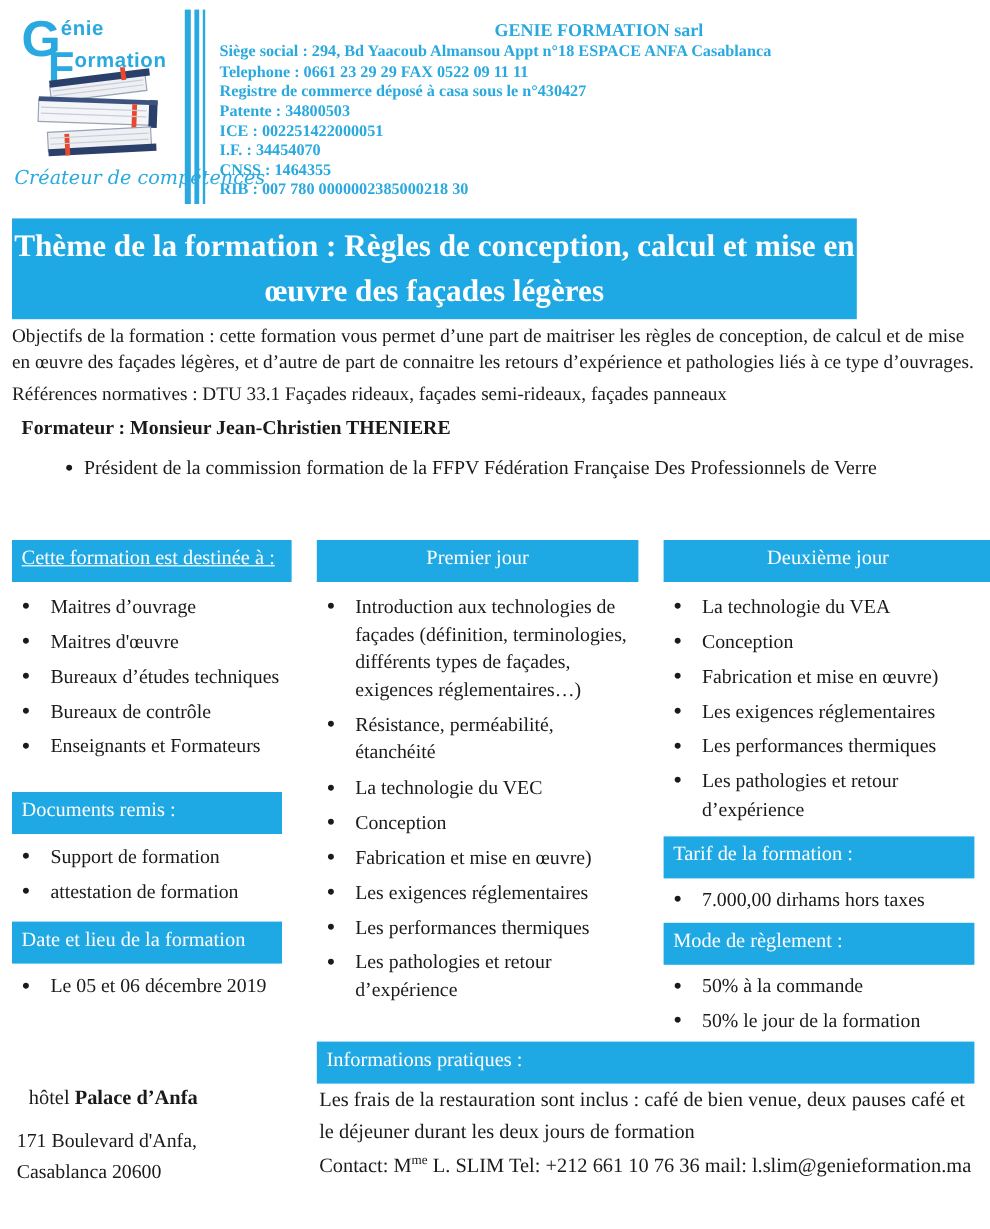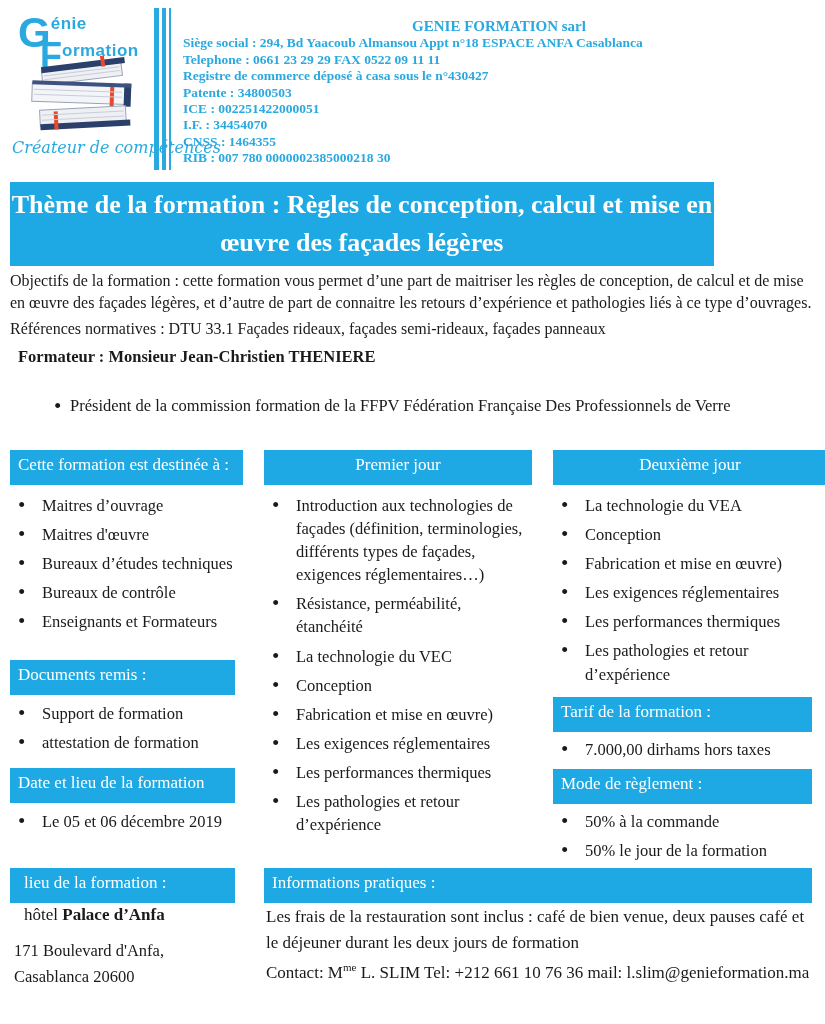--- a/index.html
+++ b/index.html
@@ -29,30 +29,30 @@
   .banner div{white-space:nowrap;}
   
   .para{position:absolute;left:10px;width:808px;font-size:16px;line-height:1.35;}
   .p-objectifs{top:270px;}
   .p-references{top:318px;}
   .p-trainer{position:absolute;left:18px;top:347px;font-size:16.5px;font-weight:bold;}
   
   ul.blist{list-style:none;margin:0;padding:0;font-size:16.5px;}
   ul.blist li{position:relative;padding-left:32px;margin-bottom:6px;line-height:1.4;}
   ul.blist li::before{content:"\2022";position:absolute;left:8px;top:-3px;font-size:21px;}
-  ul.trainer-list{position:absolute;left:10px;top:379px;width:800px;margin-top:16px;}
+  ul.trainer-list{position:absolute;left:10px;top:379px;width:800px;}
   ul.trainer-list li{padding-left:60px;margin-bottom:2px;line-height:1.37;}
   ul.trainer-list li::before{left:44px;}
   
   .s-bar{
     position:absolute;background:#1fa9e4;color:#ffffff;font-size:17px;height:35px;
     padding:5px 8px 0 8px;box-sizing:border-box;
   }
   .s-bar.center{text-align:center;}
-  .bar-audience{left:10px;top:450px;width:233px;}
+  .bar-audience{left:10px;top:450px;width:233px;text-decoration:underline;}
   .bar-day1{left:264px;top:450px;width:268px;}
   .bar-day2{left:553px;top:450px;width:274px;}
   .bar-documents{left:10px;top:660px;width:225px;}
   .bar-tarif{left:553px;top:697px;width:259px;}
   .bar-date{left:10px;top:768px;width:225px;}
   .bar-mode{left:553px;top:769px;width:259px;}
   .bar-lieu{left:10px;top:868px;width:225px;padding-left:14px;}
   .bar-infos{left:264px;top:868px;width:548px;}
   
   .list-audience{position:absolute;left:10px;top:494px;width:235px;}
@@ -197,21 +197,20 @@
   <ul class="blist list-date">
       <li>Le 05 et 06 décembre 2019</li>
     </ul>
 
   <div class="s-bar bar-mode">Mode de règlement :</div>
   <ul class="blist list-mode">
       <li>50% à la commande</li>
       <li>50%  le jour de la formation</li>
     </ul>
 
-  <div class="s-bar bar-lieu">lieu de la formation :</div>
   <div class="lieu-venue"><span>hôtel </span><b>Palace d’Anfa</b></div>
   <div class="lieu-address">171 Boulevard d'Anfa, Casablanca 20600</div>
 
   <div class="s-bar bar-infos">Informations pratiques :</div>
   <div class="infos-text">Les frais de la restauration sont inclus : café de bien venue, deux pauses café et le déjeuner durant les deux jours de formation</div>
   <div class="infos-contact"><span>Contact:  M</span><sup>me</sup><span> L. SLIM Tel: +212 661 10 76 36 mail: l.slim@genieformation.ma</span></div>
 
 </div>
 
 </body></html>

